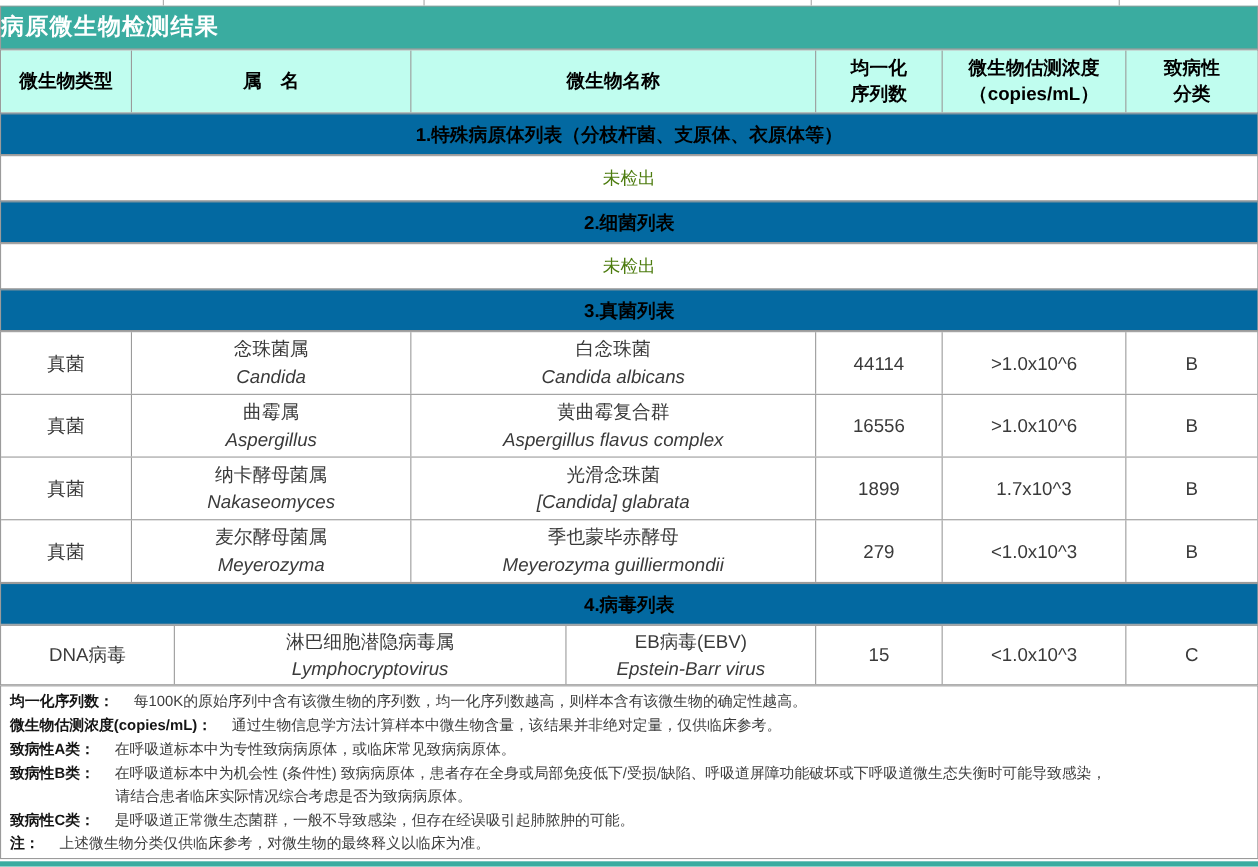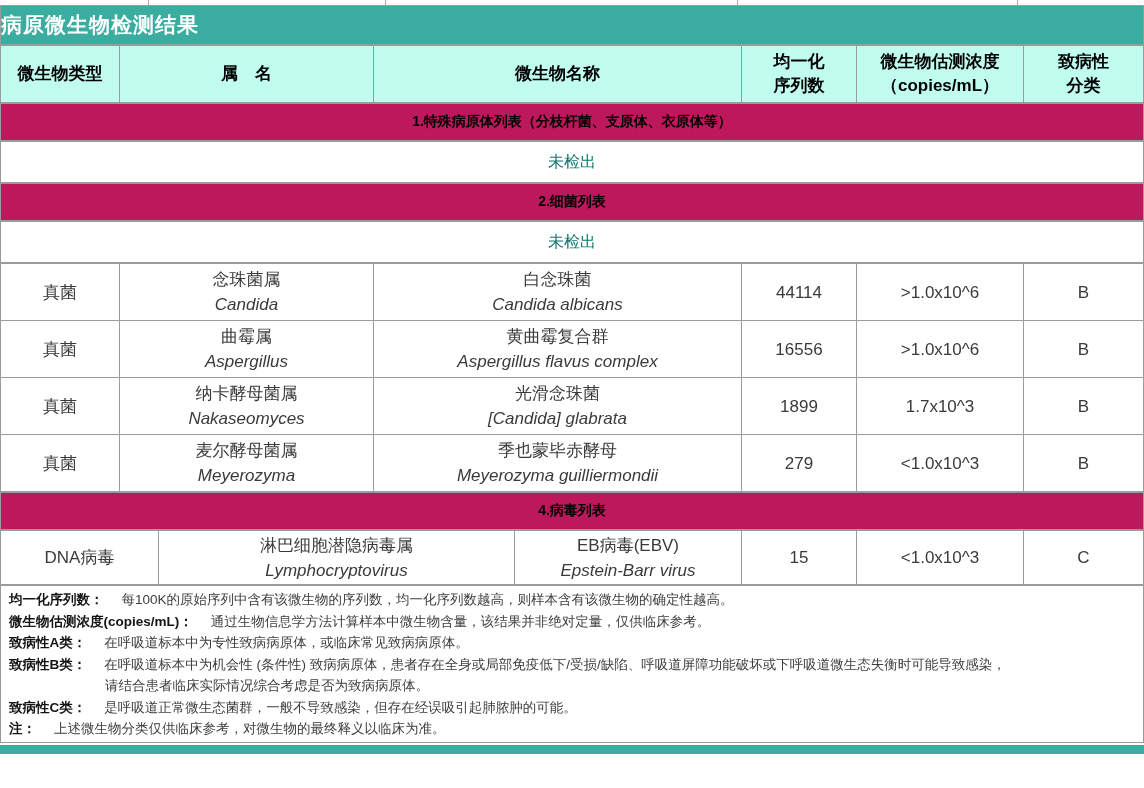--- a/index.html
+++ b/index.html
@@ -49,29 +49,29 @@
   .w1 { width: 118px; } .w2 { width: 254px; text-align: center; } .w3 { width: 368px; }
   .w4 { width: 115px; } .w5 { width: 167px; } .w6 { width: 122px; }
   
   .v1 { width: 157px; } .v2 { width: 356px; } .v3 { width: 227px; }
 
   .hdr-row { background: #c0fdef; }
   .hdr-row .cell { height: 56px; font-size: 17px; font-weight: bold; color: #000; line-height: 24px; }
 
   .section-row {
     height: 38px;
-    background: #be185d;
+    background: #0369a1;
     display: flex; align-items: center; justify-content: center;
-    font-size: 14px; font-weight: bold; color: #000;
+    font-size: 17px; font-weight: bold; color: #000;
   }
   .nores-row {
     height: 42px;
     background: #ffffff;
     display: flex; align-items: center; justify-content: center;
-    font-size: 16px; color: #0f766e;
+    font-size: 16px; color: #4d7c0f;
   }
 
   .data-row .cell { height: 56px; font-size: 17px; color: #3a3a3a; line-height: 25px; }
   .virus-row .cell { height: 53px; }
   .latin { font-style: italic; }
   .typecell { font-size: 17px; color: #2e2e2e; }
 
   
   .footer-row { display: flex; flex-direction: column; }
   .notes-cell { width: 1022px; padding: 3px 4px 2px 4px; }
@@ -126,20 +126,21 @@
       </div>
     </div>
   </div>
 
   <div class="block section-row">1.特殊病原体列表（分枝杆菌、支原体、衣原体等）</div>
   <div class="block nores-row">未检出</div>
 
   <div class="block section-row">2.细菌列表</div>
   <div class="block nores-row">未检出</div>
 
+  <div class="block section-row">3.真菌列表</div>
   <div class="block">
 
     <div class="row data-row">
       <div class="cell w1 typecell">真菌</div>
       <div class="cell w2">
         <div>念珠菌属</div>
         <div class="latin">Candida</div>
       </div>
       <div class="cell w3">
         <div>白念珠菌</div>

